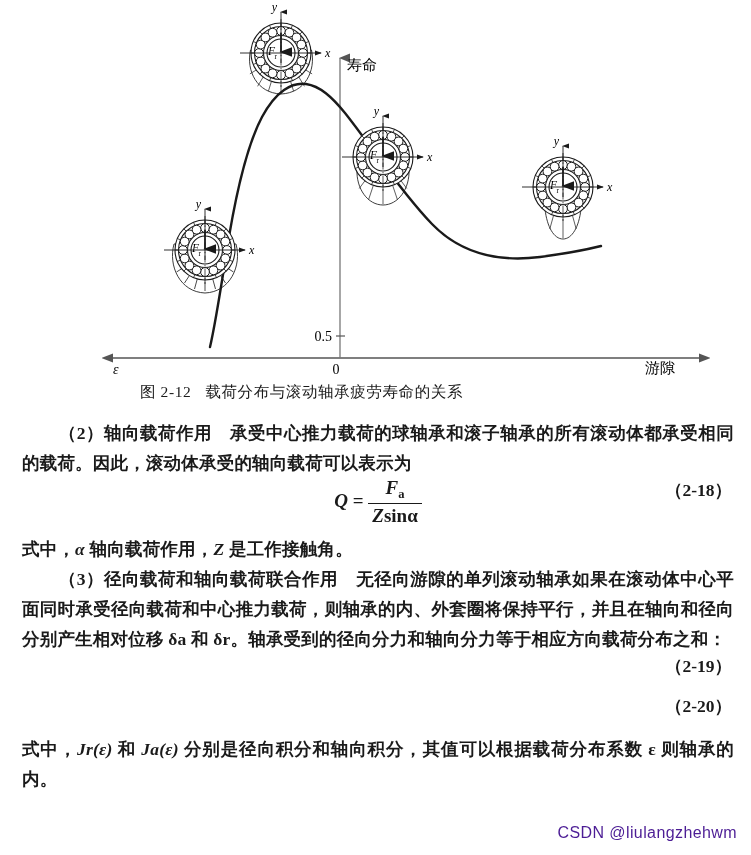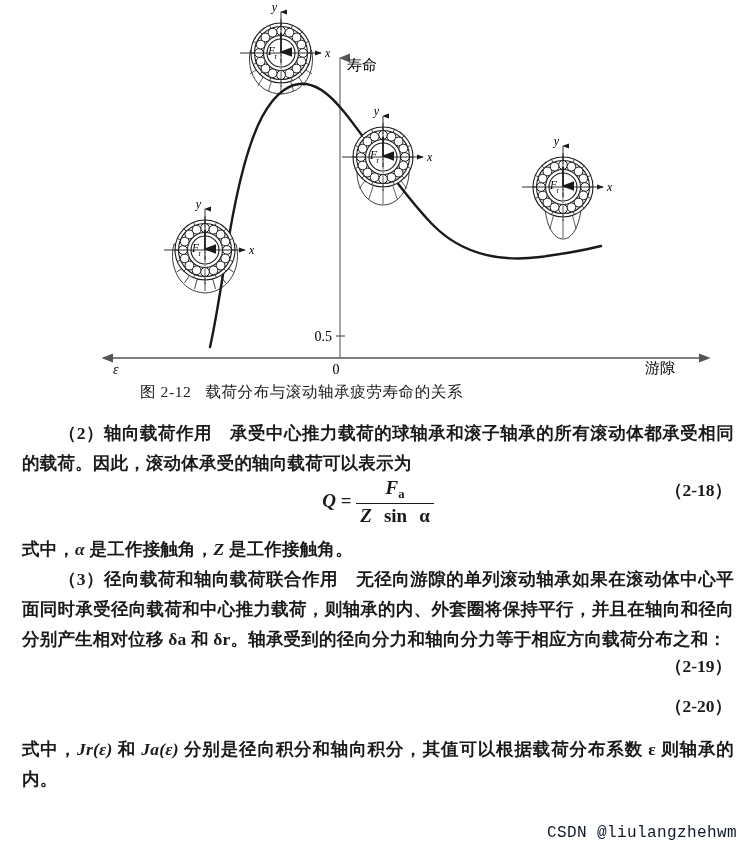--- a/index.html
+++ b/index.html
@@ -54,26 +54,26 @@
   .frac{
     display:inline-block;
     vertical-align:middle;
     text-align:center;
     position:relative;
     top:-1px;
   }
   .frac .num{display:block;padding:0 4px 1px 4px;border-bottom:1.3px solid #1a1a1a;}
   .frac .den{display:block;padding:1px 4px 0 4px;}
   sub.sb{font-size:.66em;vertical-align:-0.28em;font-style:normal;}
-  .upr{font-style:normal;margin-left:12px;}
+  .upr{font-style:normal;}
   .watermark{
     position:absolute;right:14px;top:824px;
-    font-family:Liberation Mono, monospace;
+    font-family:Liberation Sans, sans-serif;
     font-size:16px;
-    color:#0f172a;
+    color:#4c1d95;
     letter-spacing:.4px;
   }
 </style>
 </head>
 <body>
 
 <div id="figure-area">
 <svg id="figure-svg" width="751" height="378" viewBox="0 0 751 378" xmlns="http://www.w3.org/2000/svg">
   <defs>
     <marker id="arrL" markerWidth="9" markerHeight="7" refX="8" refY="3.5" orient="auto">
@@ -268,21 +268,21 @@
       <i class="v">Q</i>
       <span>=</span>
       <span class="frac">
         <span class="num"><i class="v">F</i><sub class="sb">a</sub></span>
         <span class="den"><i class="v">Z</i><span class="upr">sin</span><span class="upr">α</span></span>
       </span>
     </div>
     <div class="eqnum">（2-18）</div>
   </div>
 
-  <p class="para"><span>式中，</span><i class="v">α</i><span> 是工作接触角，</span><i class="v">Z</i><span> 是工作接触角。</span></p>
+  <p class="para"><span>式中，</span><i class="v">α</i><span> 轴向载荷作用，</span><i class="v">Z</i><span> 是工作接触角。</span></p>
 
   <p class="para indent">（3）径向载荷和轴向载荷联合作用　无径向游隙的单列滚动轴承如果在滚动体中心平面同时承受径向载荷和中心推力载荷，则轴承的内、外套圈将保持平行，并且在轴向和径向分别产生相对位移 δa 和 δr。轴承受到的径向分力和轴向分力等于相应方向载荷分布之和：</p>
 
   <div class="eqrow small">
     <div class="eqnum">（2-19）</div>
   </div>
 
   <div class="eqrow small">
     <div class="eqnum">（2-20）</div>
   </div>

